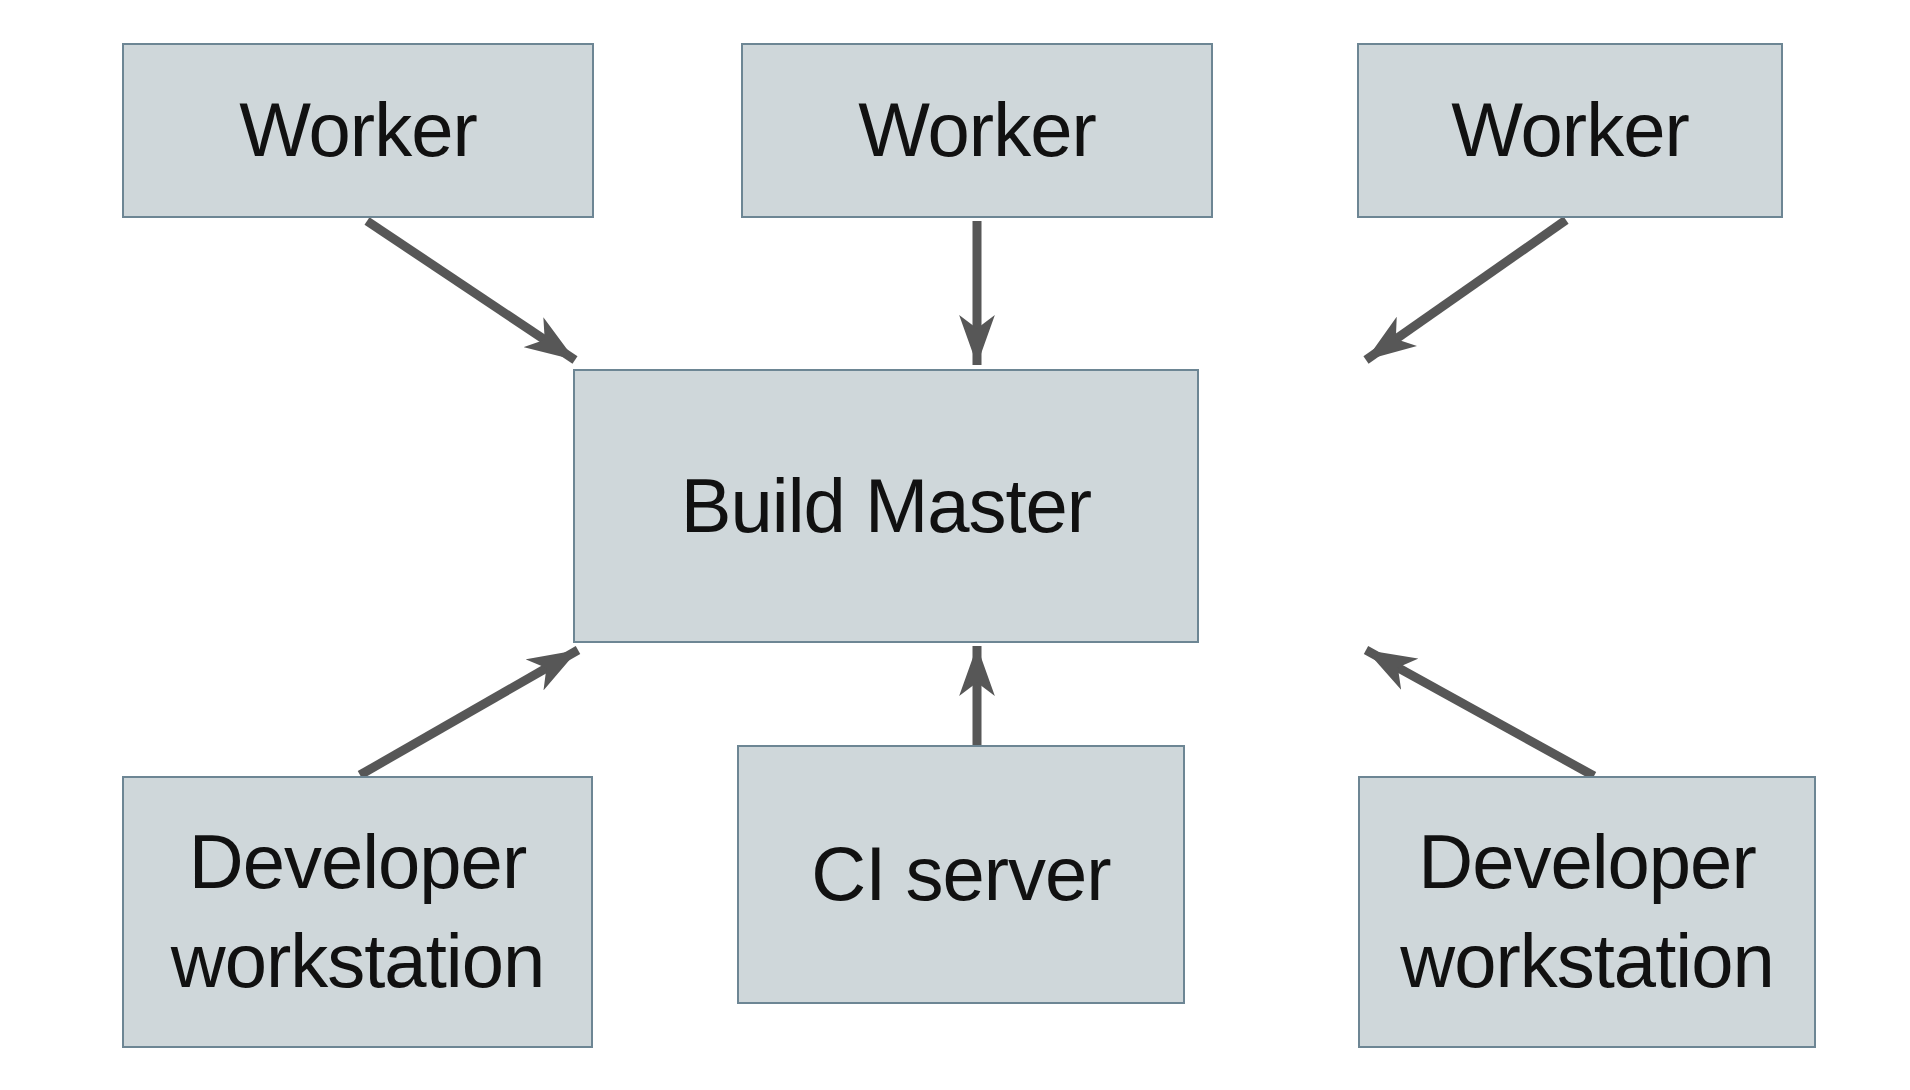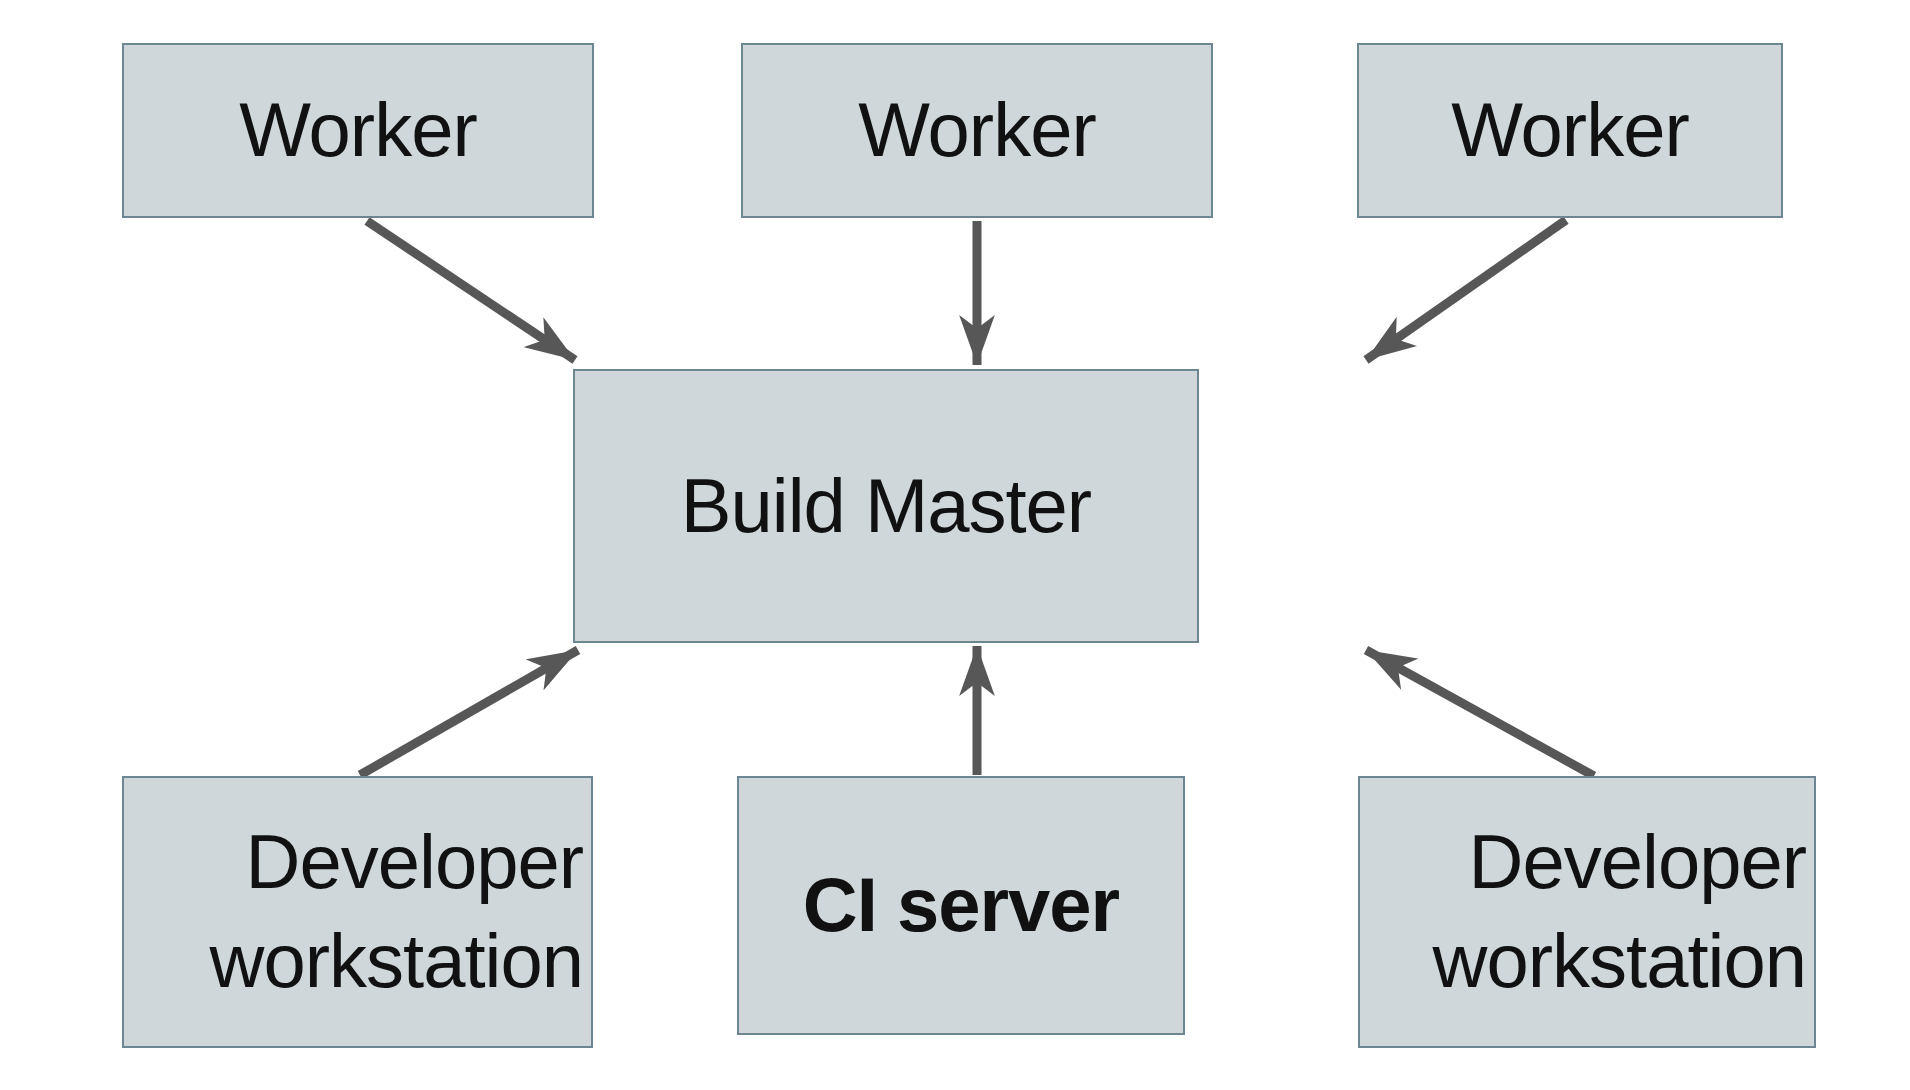--- a/index.html
+++ b/index.html
@@ -24,33 +24,33 @@
     pointer-events: none;
   }
   .node {
     position: absolute;
     box-sizing: border-box;
     background: var(--node-fill, #cfd7da);
     border: 2px solid var(--node-border, #6d8694);
     display: flex;
     align-items: center;
     justify-content: center;
-    text-align: right;
+    text-align: center;
     color: var(--text-color, #111111);
     font-size: 76px;
     line-height: 1.3;
     letter-spacing: -1px;
   }
   .node span { display: block; padding: 0 8px; }
   #node-worker-1     { left: 122px;  top: 43px;  width: 472px; height: 175px; }
   #node-worker-2     { left: 741px;  top: 43px;  width: 472px; height: 175px; }
   #node-worker-3     { left: 1357px; top: 43px;  width: 426px; height: 175px; }
   #node-build-master { left: 573px;  top: 369px; width: 626px; height: 274px; }
   #node-dev-1        { left: 122px;  top: 776px; width: 471px; height: 272px; }
-  #node-ci-server    { left: 737px;  top: 776px; width: 448px; height: 259px; font-weight: bold; }
+  #node-ci-server    { left: 737px;  top: 745px; width: 448px; height: 259px; }
   #node-dev-2        { left: 1358px; top: 776px; width: 458px; height: 272px; }
 </style>
 </head>
 <body>
 
 <div class="canvas">
 
   <svg class="edges-layer" viewBox="0 0 1910 1090" xmlns="http://www.w3.org/2000/svg">
     <defs>
       <marker id="arrowhead" viewBox="0 0 14 10" refX="14" refY="5" markerWidth="50" markerHeight="36" markerUnits="userSpaceOnUse" orient="auto">

